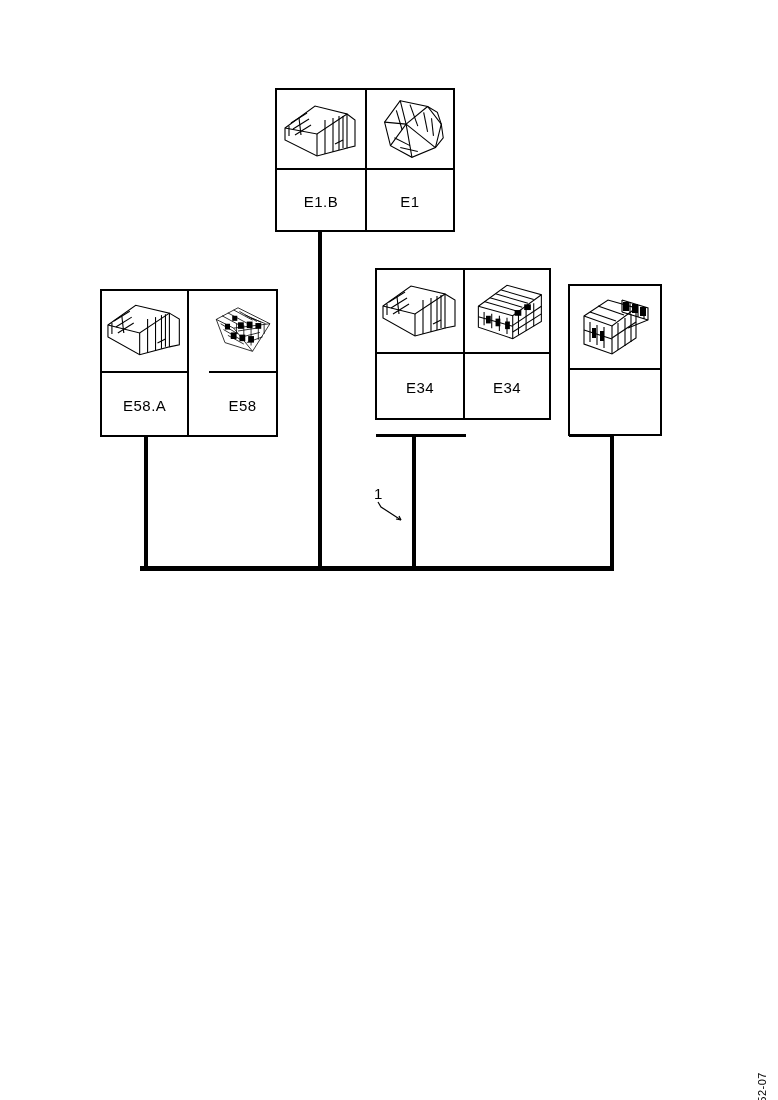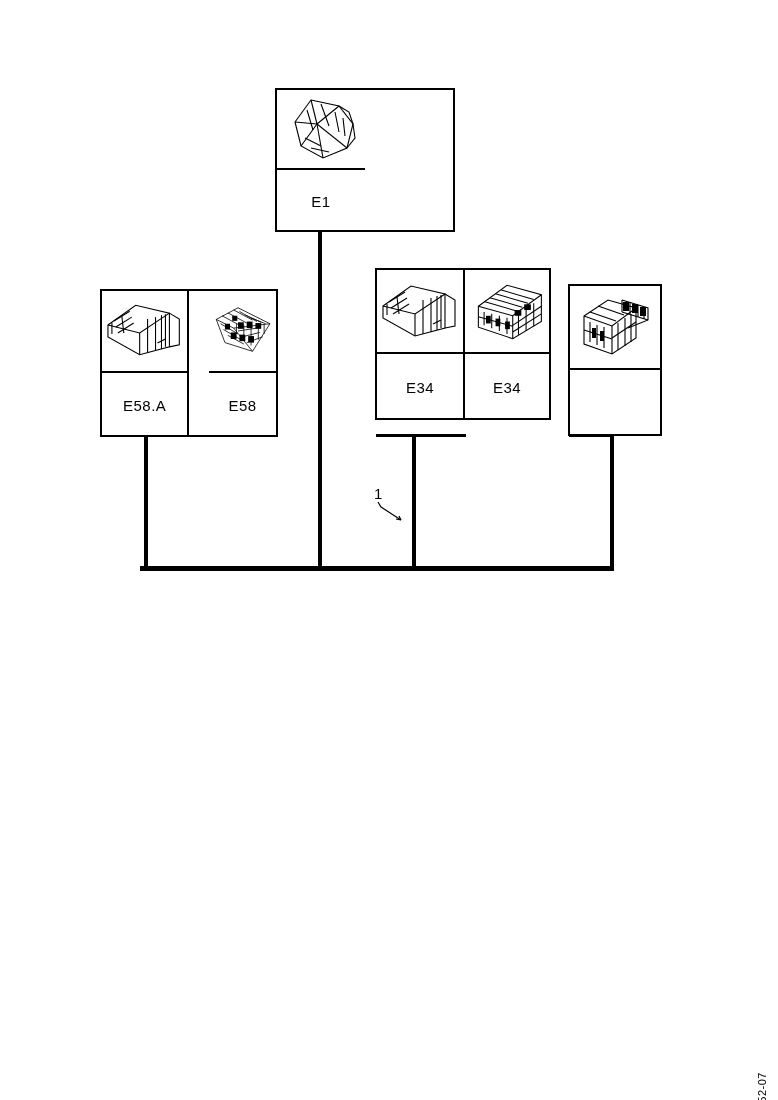--- a/index.html
+++ b/index.html
@@ -120,20 +120,43 @@
   <div class="wire wire-h" style="left:140px; top:566px; width:474px;"></div>
 
   <div class="wire" style="left:101px; top:434px; width:88px; height:3px;"></div>
 
   <div class="wire" style="left:376px; top:434px; width:90px; height:3px;"></div>
 
   <div class="wire" style="left:569px; top:434px; width:44px; height:3px;"></div>
 
   <div class="group" id="group-top" style="left:275px; top:88px; width:180px; height:144px;">
 
+    <div class="cell" style="width:50%;">
+      <div class="cell-art" style="height:80px;">
+        <svg viewBox="0 0 88 78" preserveAspectRatio="xMidYMid meet">
+          <g fill="none" stroke="#000" stroke-width="1.1">
+            <path d="M8 38 L38 16 L70 24 L70 58 L40 66 L8 50 Z"></path>
+            <path d="M8 38 L40 44 L70 24"></path>
+            <path d="M40 44 L40 66"></path>
+            <path d="M56 28 L56 62"></path>
+            <path d="M62 26 L62 60"></path>
+            <path d="M48 30 L48 64"></path>
+            <path d="M14 33 L30 23"></path>
+            <path d="M16 39 L32 29"></path>
+            <path d="M18 45 L34 35"></path>
+            <path d="M12 36 L12 46"></path>
+            <path d="M22 28 L24 45"></path>
+            <path d="M66 26 L66 58"></path>
+            <path d="M70 24 L78 30 L78 56 L70 58"></path>
+            <path d="M58 54 L66 50"></path>
+          </g>
+        </svg>
+      </div>
+      <div class="cell-label">E1.B</div>
+    </div>
 
     <div class="cell" style="width:50%;">
       <div class="cell-art" style="height:80px;">
         <svg viewBox="0 0 88 78" preserveAspectRatio="xMidYMid meet">
           <g fill="none" stroke="#000" stroke-width="1.1">
             <path d="M34 10 L62 16 L76 34 L70 58 L46 68 L24 56 L18 32 Z"></path>
             <path d="M34 10 L40 34 L24 56"></path>
             <path d="M40 34 L70 58"></path>
             <path d="M40 34 L62 16"></path>
             <path d="M40 34 L18 32"></path>

